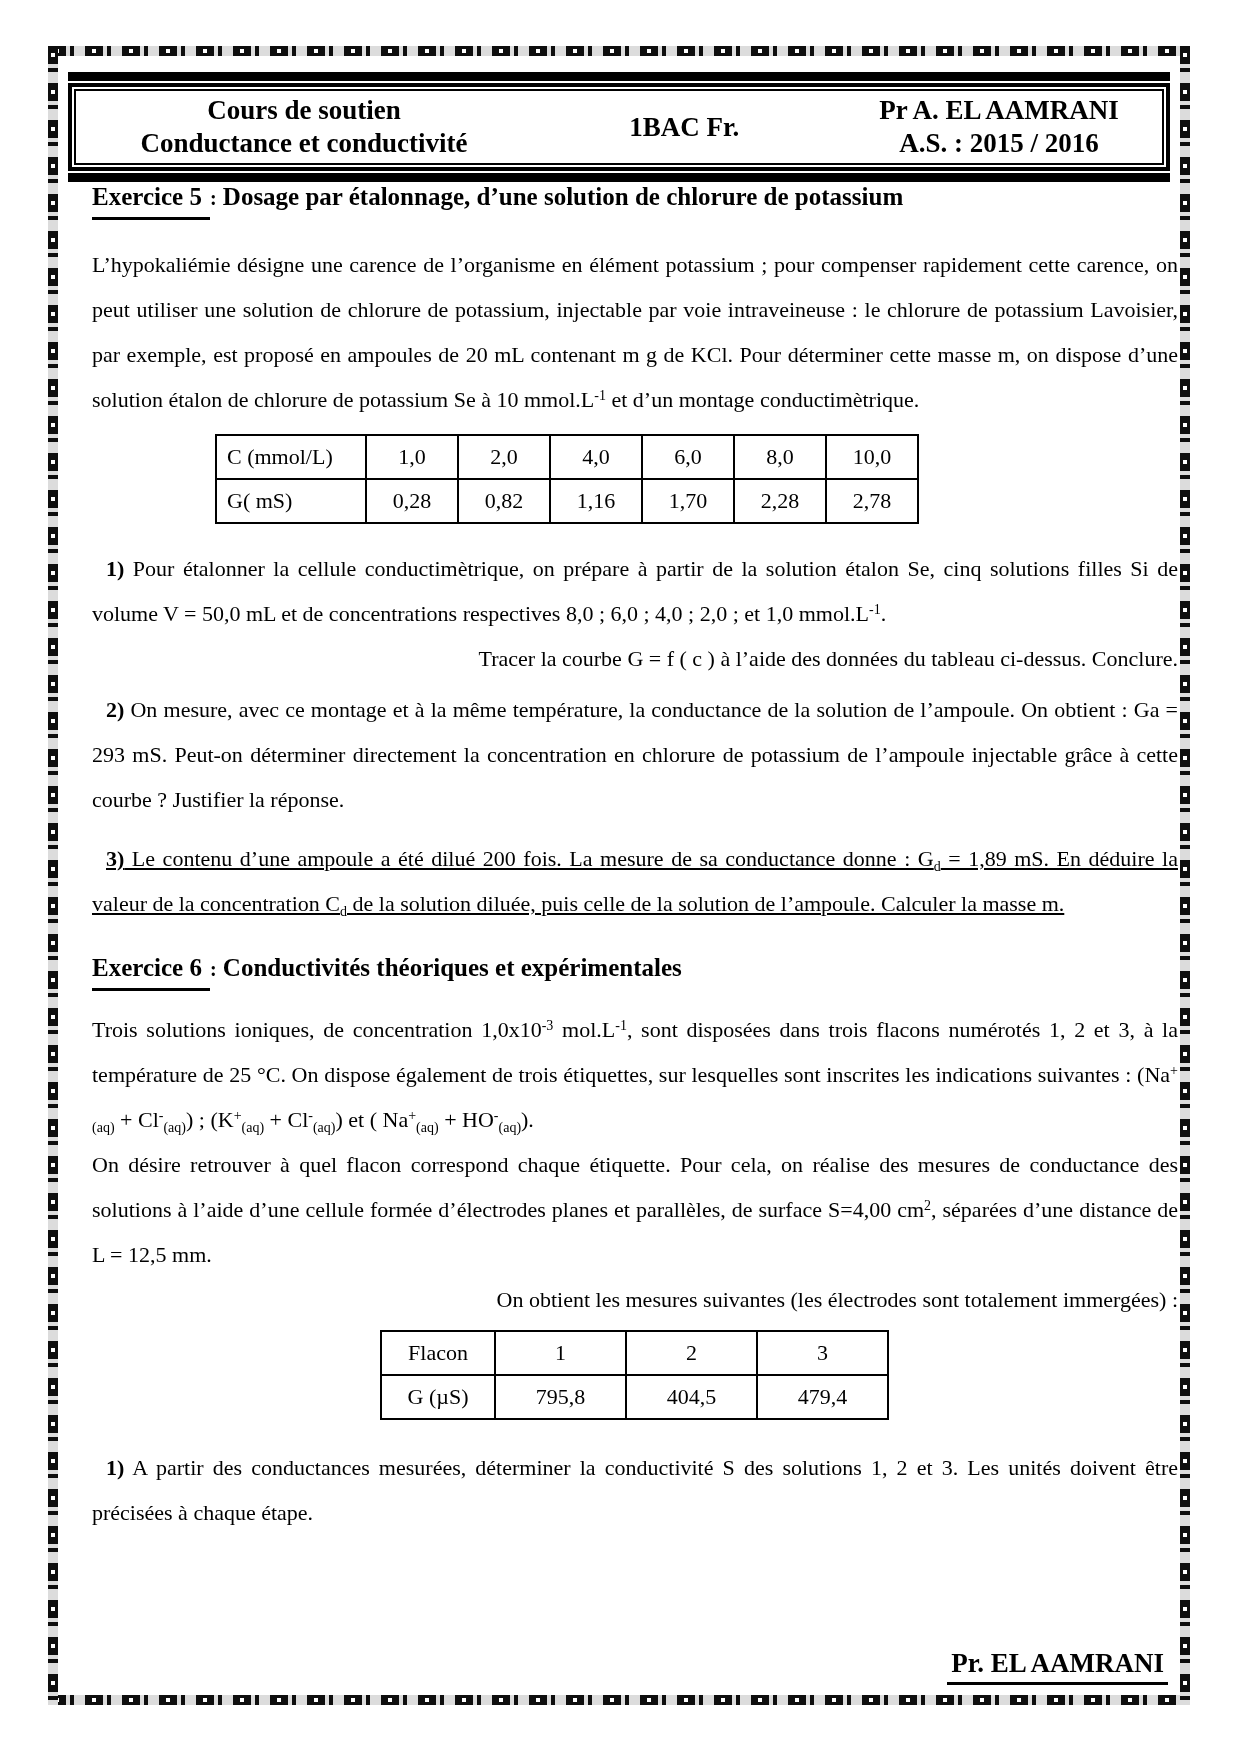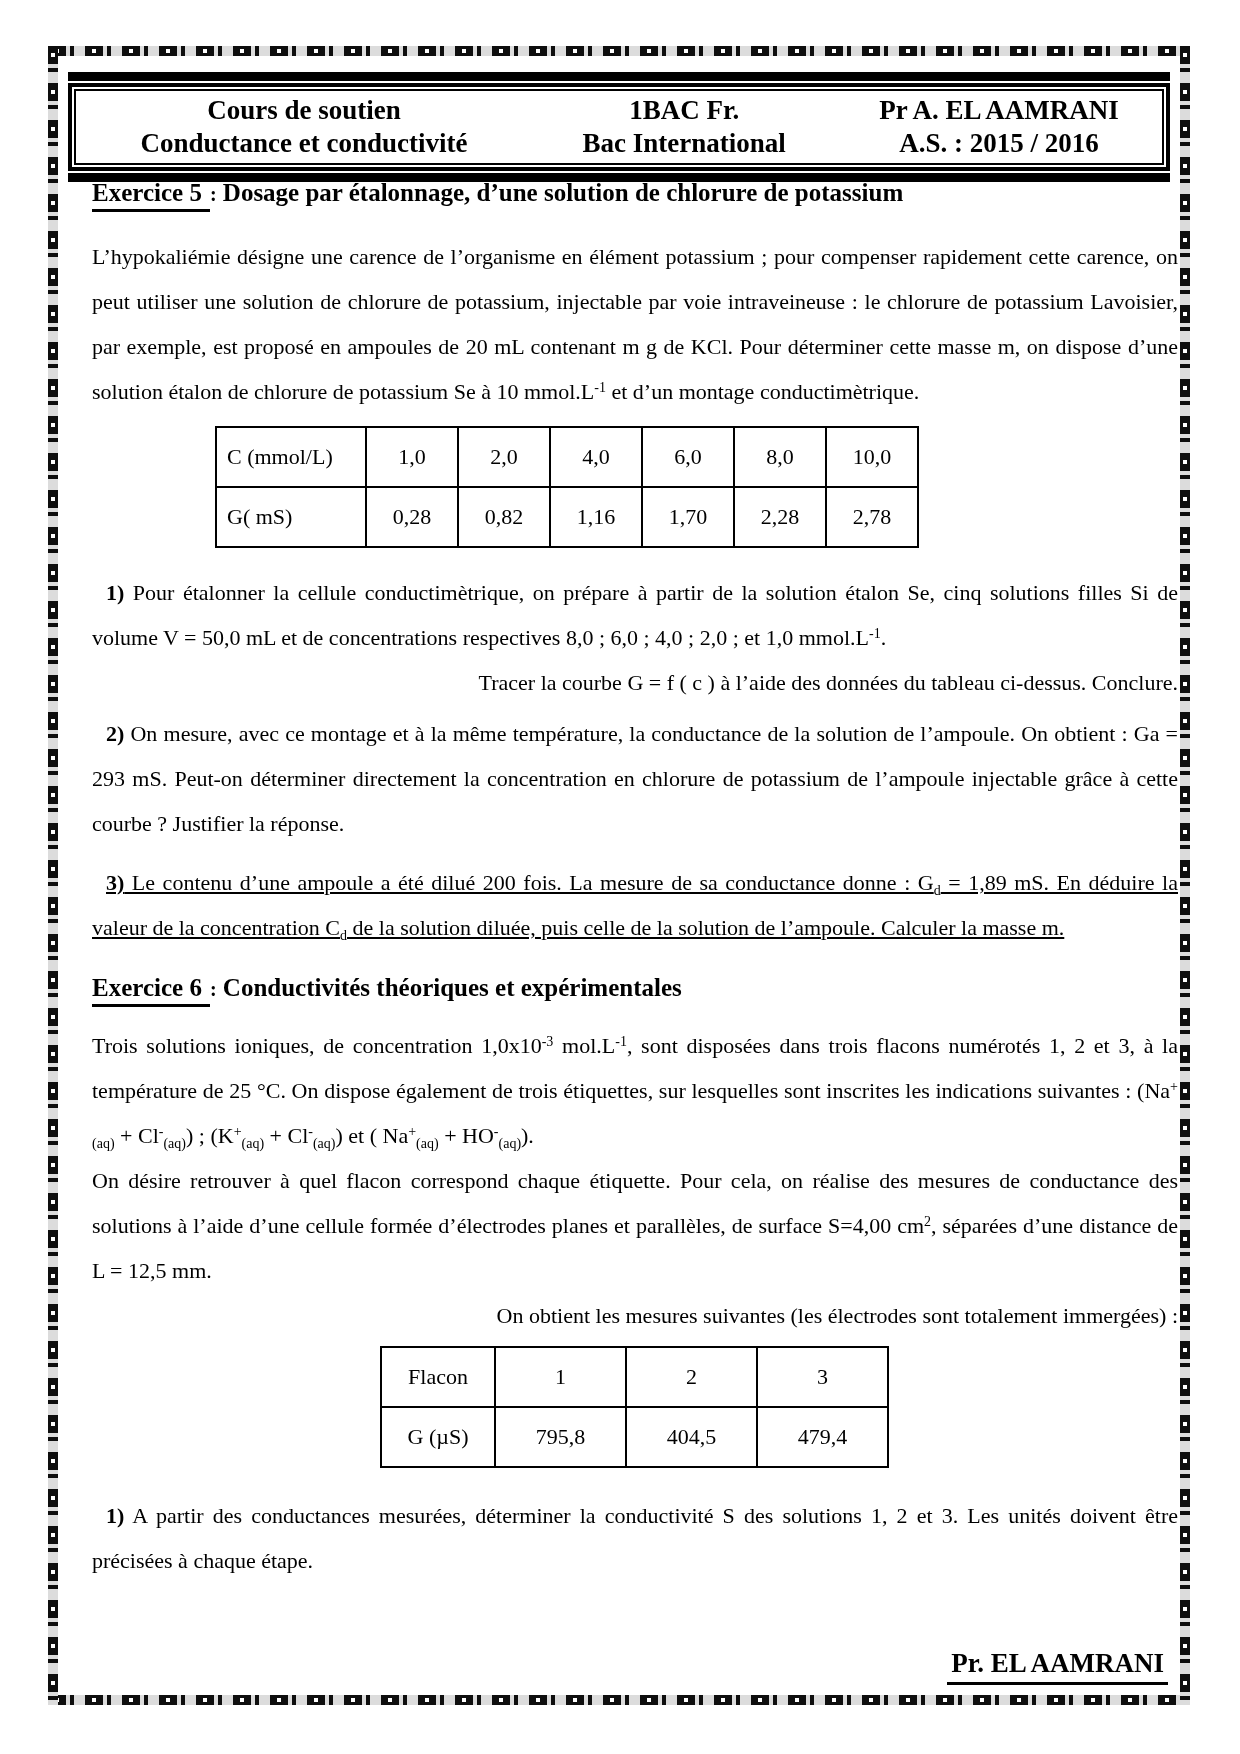--- a/index.html
+++ b/index.html
@@ -39,35 +39,35 @@
   .hbox { border:4px solid #000; margin:2px 0; }
   .hbox-inner {
     border:2px solid #000; margin:2px; display:flex; align-items:center;
     text-align:center; font-weight:bold; font-size:27px; line-height:33px; padding:3px 0;
   }
   .hcell div { white-space:nowrap; }
   .hc1 { width:42%; } .hc2 { width:28%; } .hc3 { width:30%; }
 
   
   .content { position:absolute; left:92px; top:170px; width:1086px; }
-  .exh { font-size:25px; font-weight:bold; line-height:26px; }
+  .exh { font-size:25px; font-weight:bold; line-height:34px; }
   .exh .exlabel { display:inline-block; border-bottom:3px solid #000; padding:0 8px 3px 0; }
   .exh .exsep { font-size:20px; }
   .mt10 { margin-top:10px; } .mt16 { margin-top:16px; } .mt22 { margin-top:22px; }  .mt6  { margin-top:6px; }  .mt14 { margin-top:14px;text-decoration:underline; } .mt25 { margin-top:25px; }
   .para { font-size:22px; line-height:45px; text-align:justify; }
   .para.noj { text-align:right; }
   .para sup { font-size:14px; line-height:0; vertical-align:7px; }
   .para sub { font-size:14px; line-height:0; vertical-align:-5px; }
   .para b { font-weight:bold; }
   .q { text-indent:14px; }
   .subline { margin-left:26px; }
 
   
   table.dt { border-collapse:collapse; font-size:22px; }
-  table.dt td { border:2px solid #000; text-align:center; padding:16px 8px; }
+  table.dt td { border:2px solid #000; text-align:center; padding:8px 8px; }
   .t1 { margin:12px 0 0 123px; }
   .t1 td { height:34px; width:92px; }
   .t1 td.lab { width:150px; text-align:left; padding-left:10px; }
   .t2 { margin:8px 0 0 288px; }
   .t2 td { height:37px; width:131px; }
   .t2 td.lab { width:114px; }
 
   
   .footer {
     position:absolute; top:1648px; left:0; width:1168px; text-align:right;
@@ -88,21 +88,20 @@
   <header class="header">
     <div class="hbar"></div>
     <div class="hbox">
       <div class="hbox-inner">
         <div class="hcell hc1">
           <div>Cours de soutien</div>
           <div>Conductance et conductivité</div>
         </div>
         <div class="hcell hc2">
           <div>1BAC Fr.</div>
-          <div>Bac International</div>
         </div>
         <div class="hcell hc3">
           <div>Pr A. EL AAMRANI</div>
           <div>A.S. : 2015 / 2016</div>
         </div>
       </div>
     </div>
     <div class="hbar"></div>
   </header>
 

